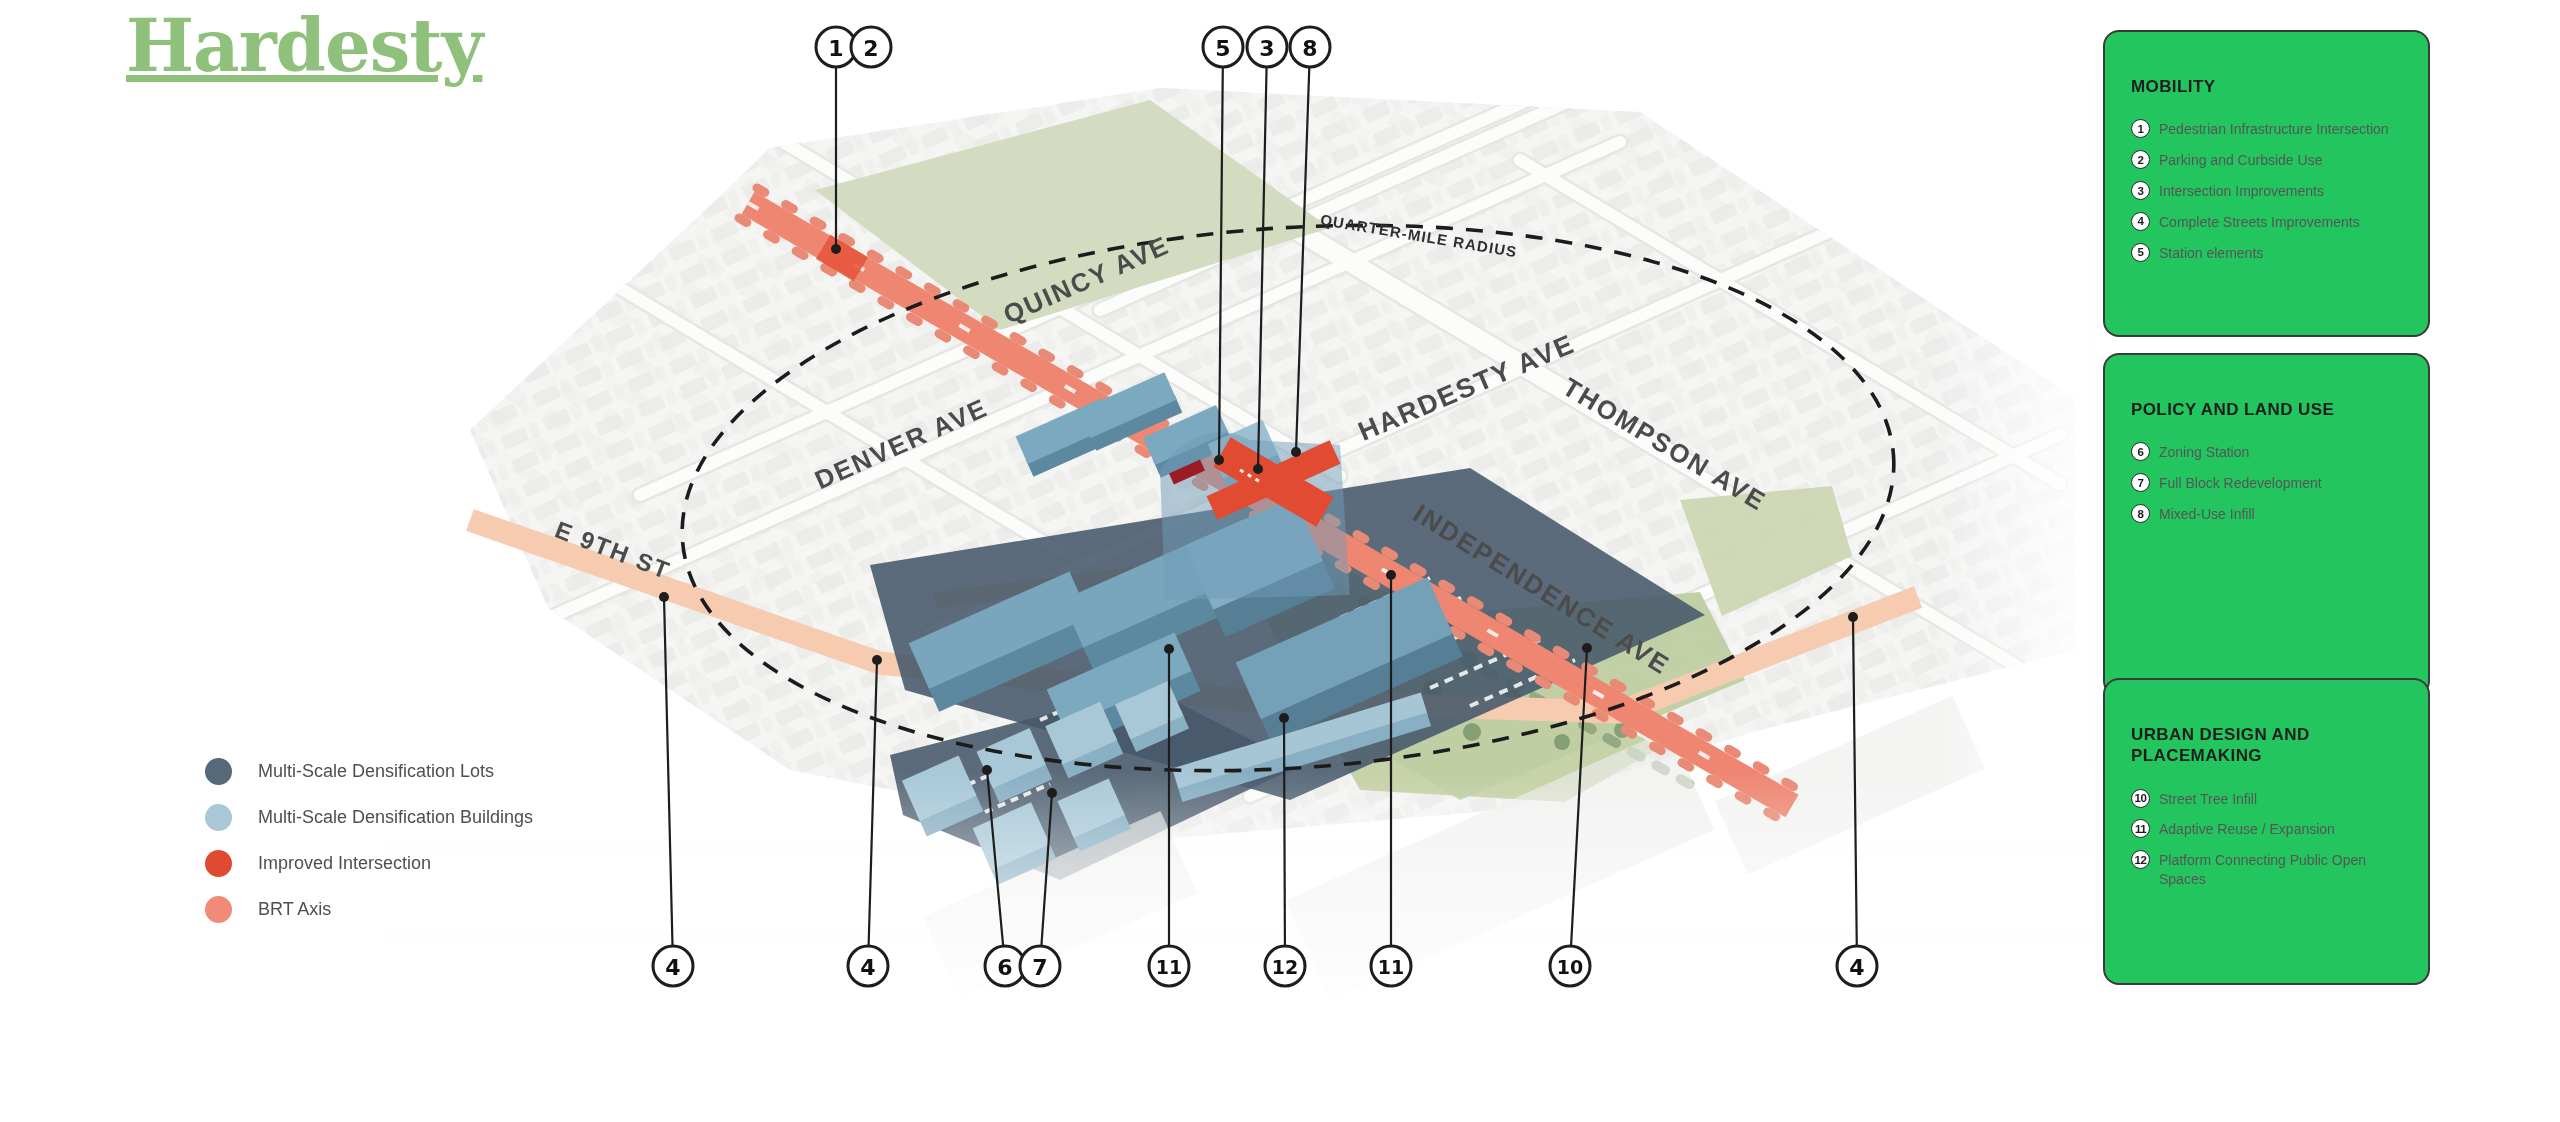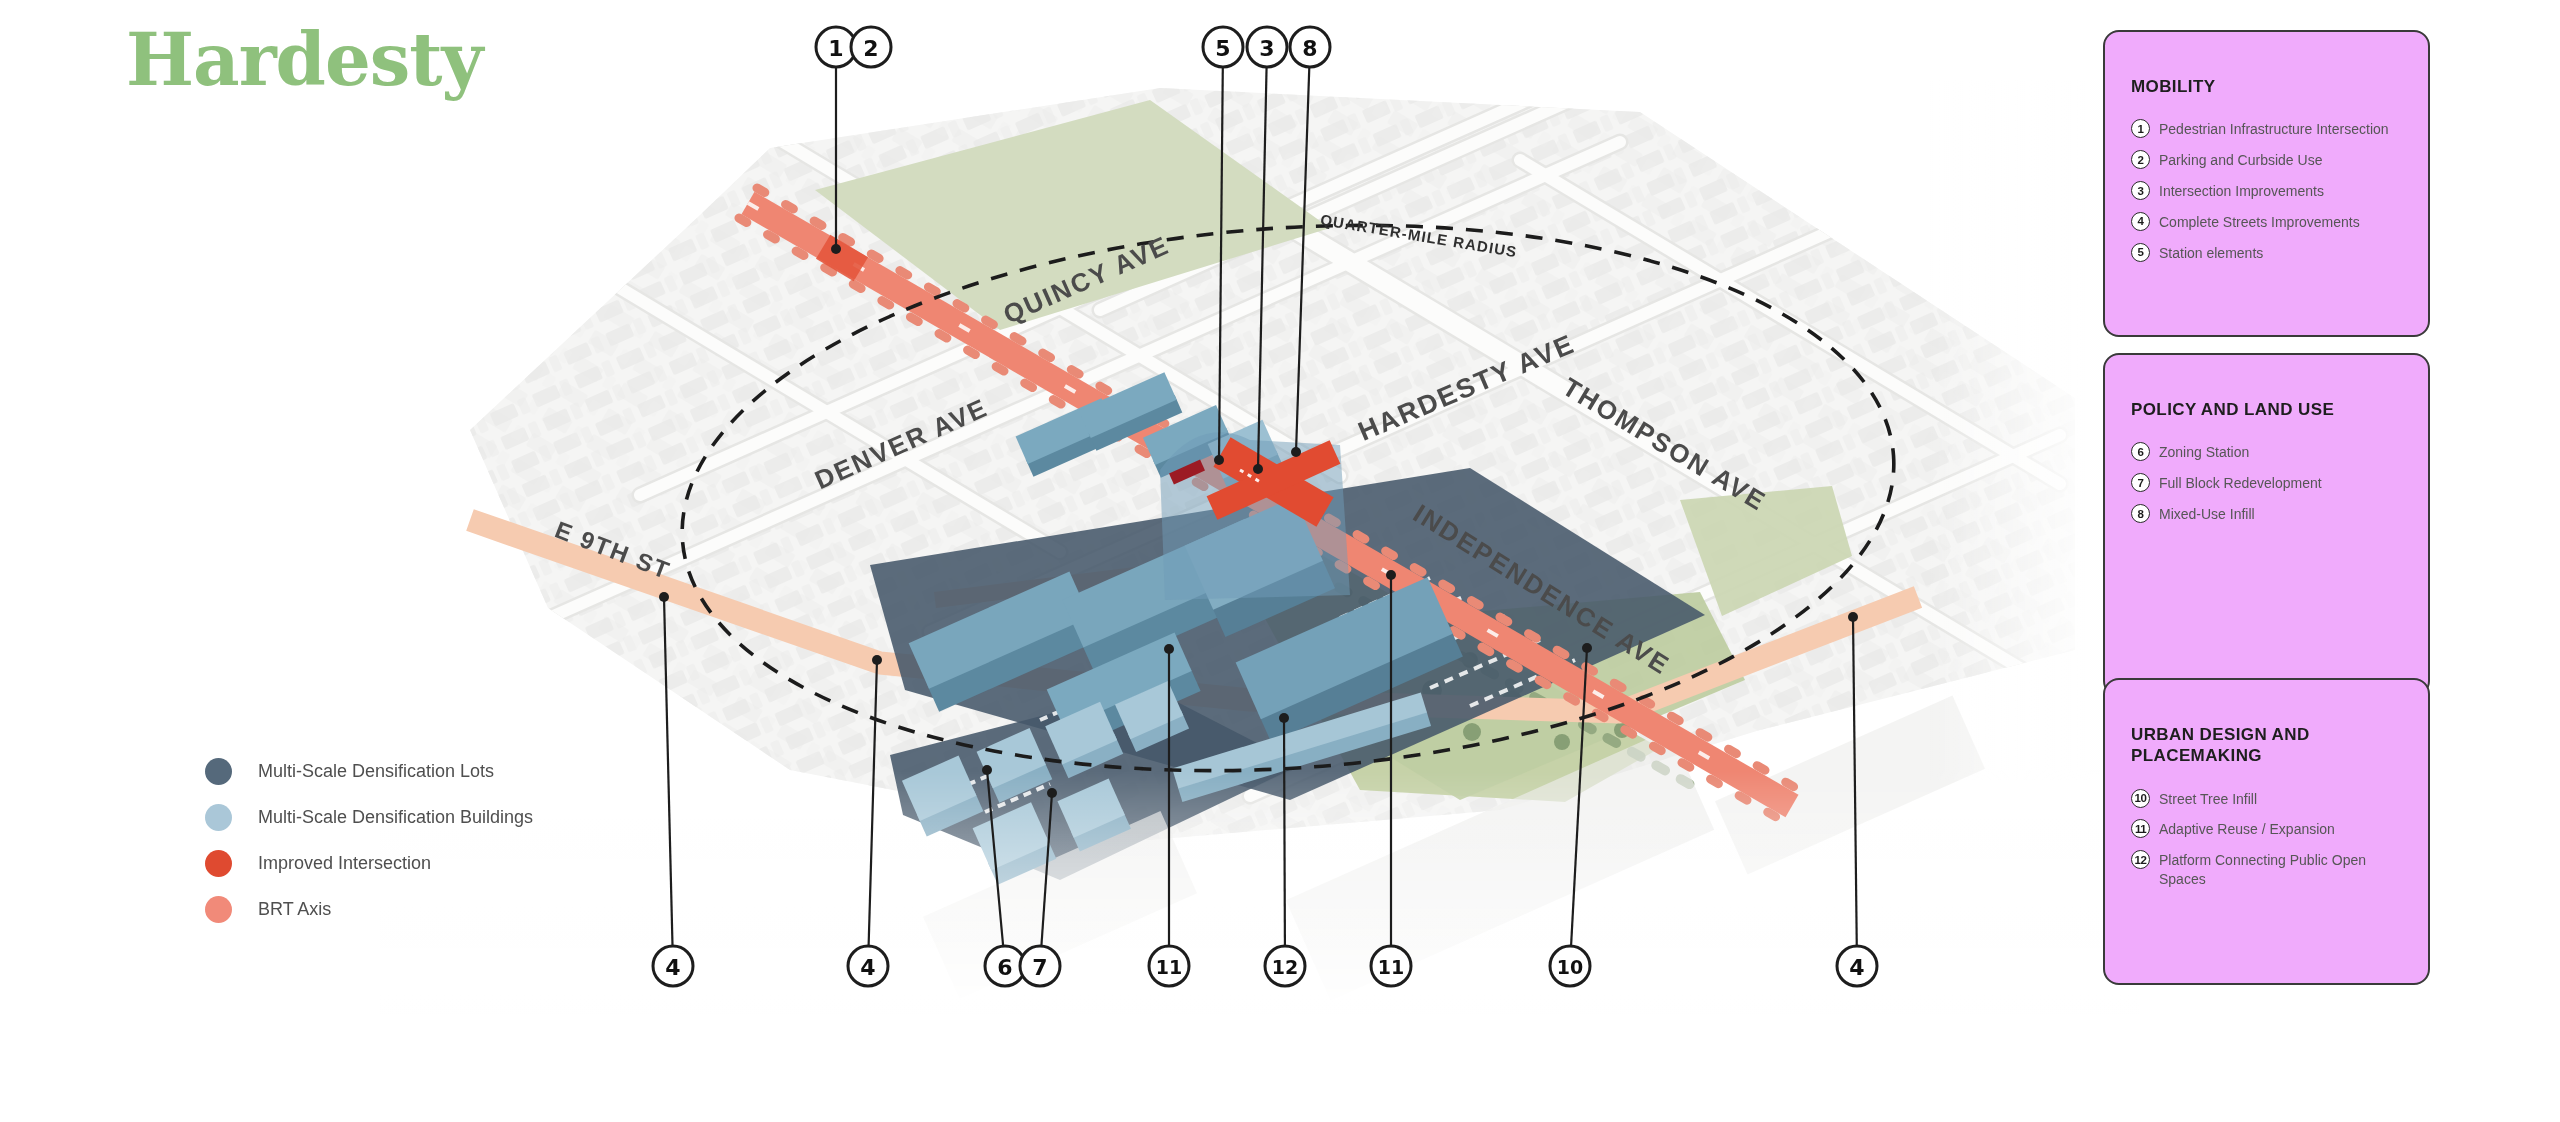--- a/index.html
+++ b/index.html
@@ -1,23 +1,23 @@
 <!DOCTYPE html>
 <html><head>
 <meta charset="utf-8">
 <style>
   html,body{margin:0;padding:0;background:#ffffff;width:2560px;height:1122px;overflow:hidden;
     font-family:"Liberation Sans",sans-serif;}
   #stage{position:relative;width:2560px;height:1122px;background:#fff;}
   #map-svg{position:absolute;left:0;top:0;}
   
-  .brand{position:absolute;left:126px;top:20px;font-family:"DejaVu Serif",serif;
-    font-weight:bold;font-size:72px;letter-spacing:-1px;line-height:1.1;}
+  .brand{position:absolute;left:126px;top:6px;font-family:"DejaVu Serif",serif;
+    font-weight:bold;font-size:72px;letter-spacing:-1px;line-height:1.1;text-decoration:underline;}
   
-  .panel{position:absolute;left:2103px;width:327px;background:#f0abfc;border:2px solid #3a3a3a;
+  .panel{position:absolute;left:2103px;width:327px;background:#22c55e;border:2px solid #3a3a3a;
     border-radius:16px;box-sizing:border-box;padding:44px 26px 20px 26px;}
   .panel-title{font-size:17px;font-weight:bold;color:#1e1e1e;letter-spacing:.4px;
     line-height:1.25;margin-bottom:22px;}
   .panel-item{display:flex;align-items:flex-start;gap:9px;margin-bottom:11px;}
   .num-badge{flex:0 0 auto;width:19px;height:19px;border:1.6px solid #2a2a2a;border-radius:50%;
     display:flex;align-items:center;justify-content:center;font-size:11.5px;font-weight:bold;
     color:#1c1c1c;background:#fff;box-sizing:border-box;letter-spacing:-0.5px;}
   .item-label{font-size:14px;color:#565656;line-height:1.35;padding-top:1px;}
   
   #legend{position:absolute;left:205px;top:748px;}

